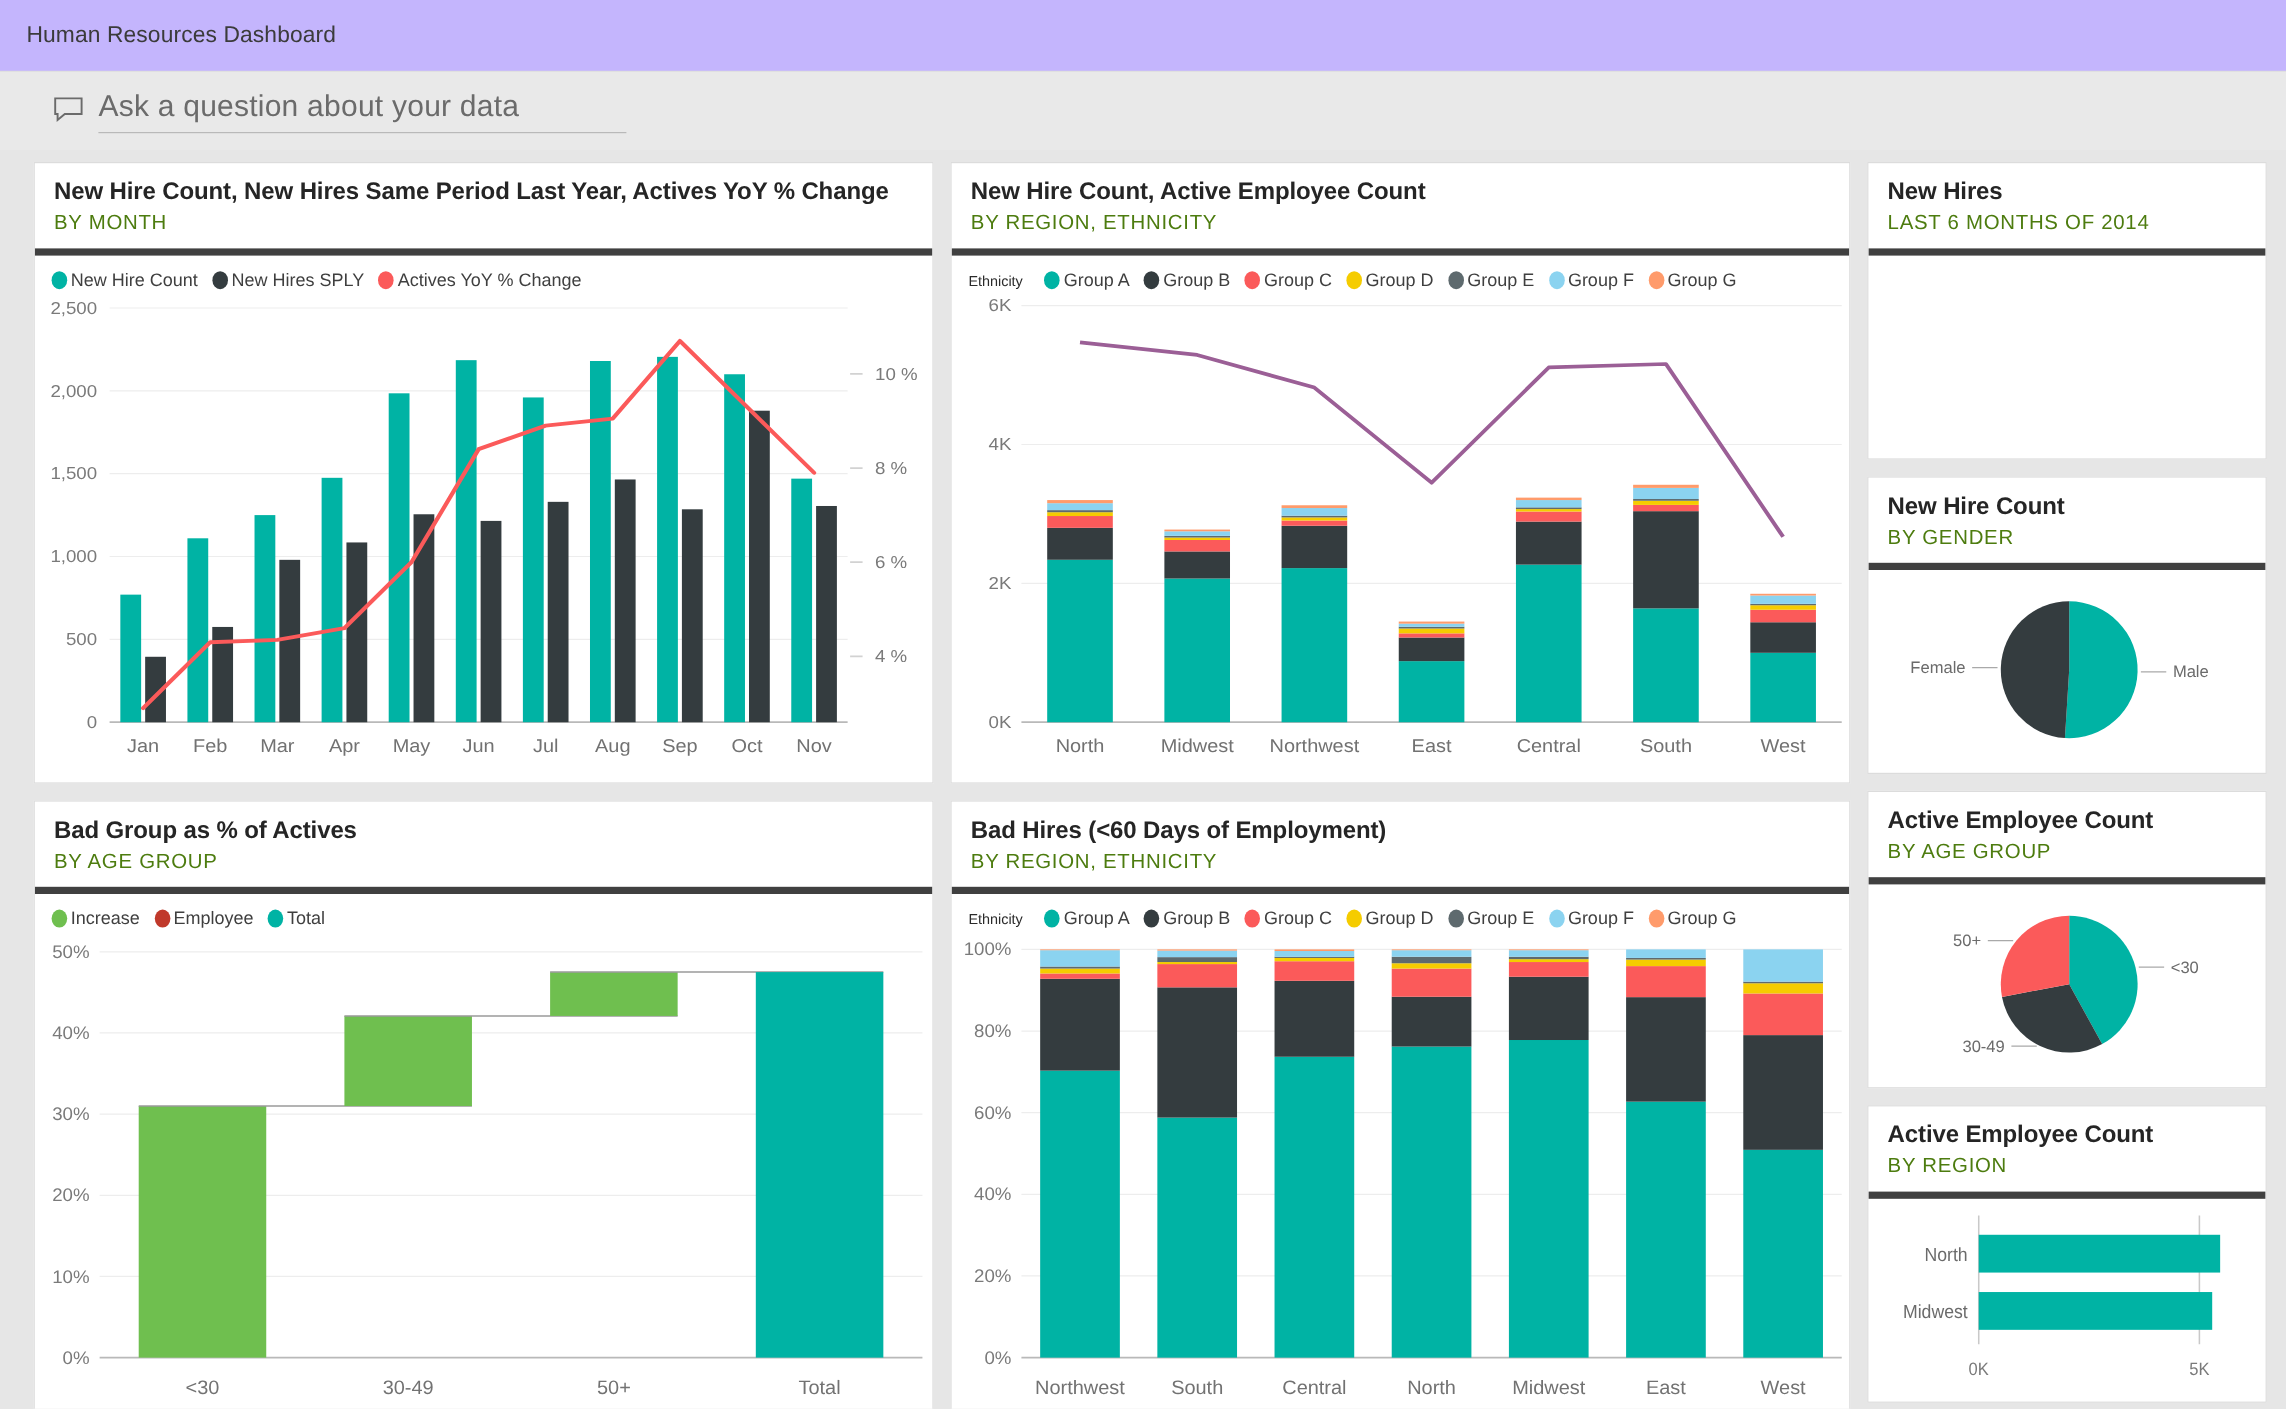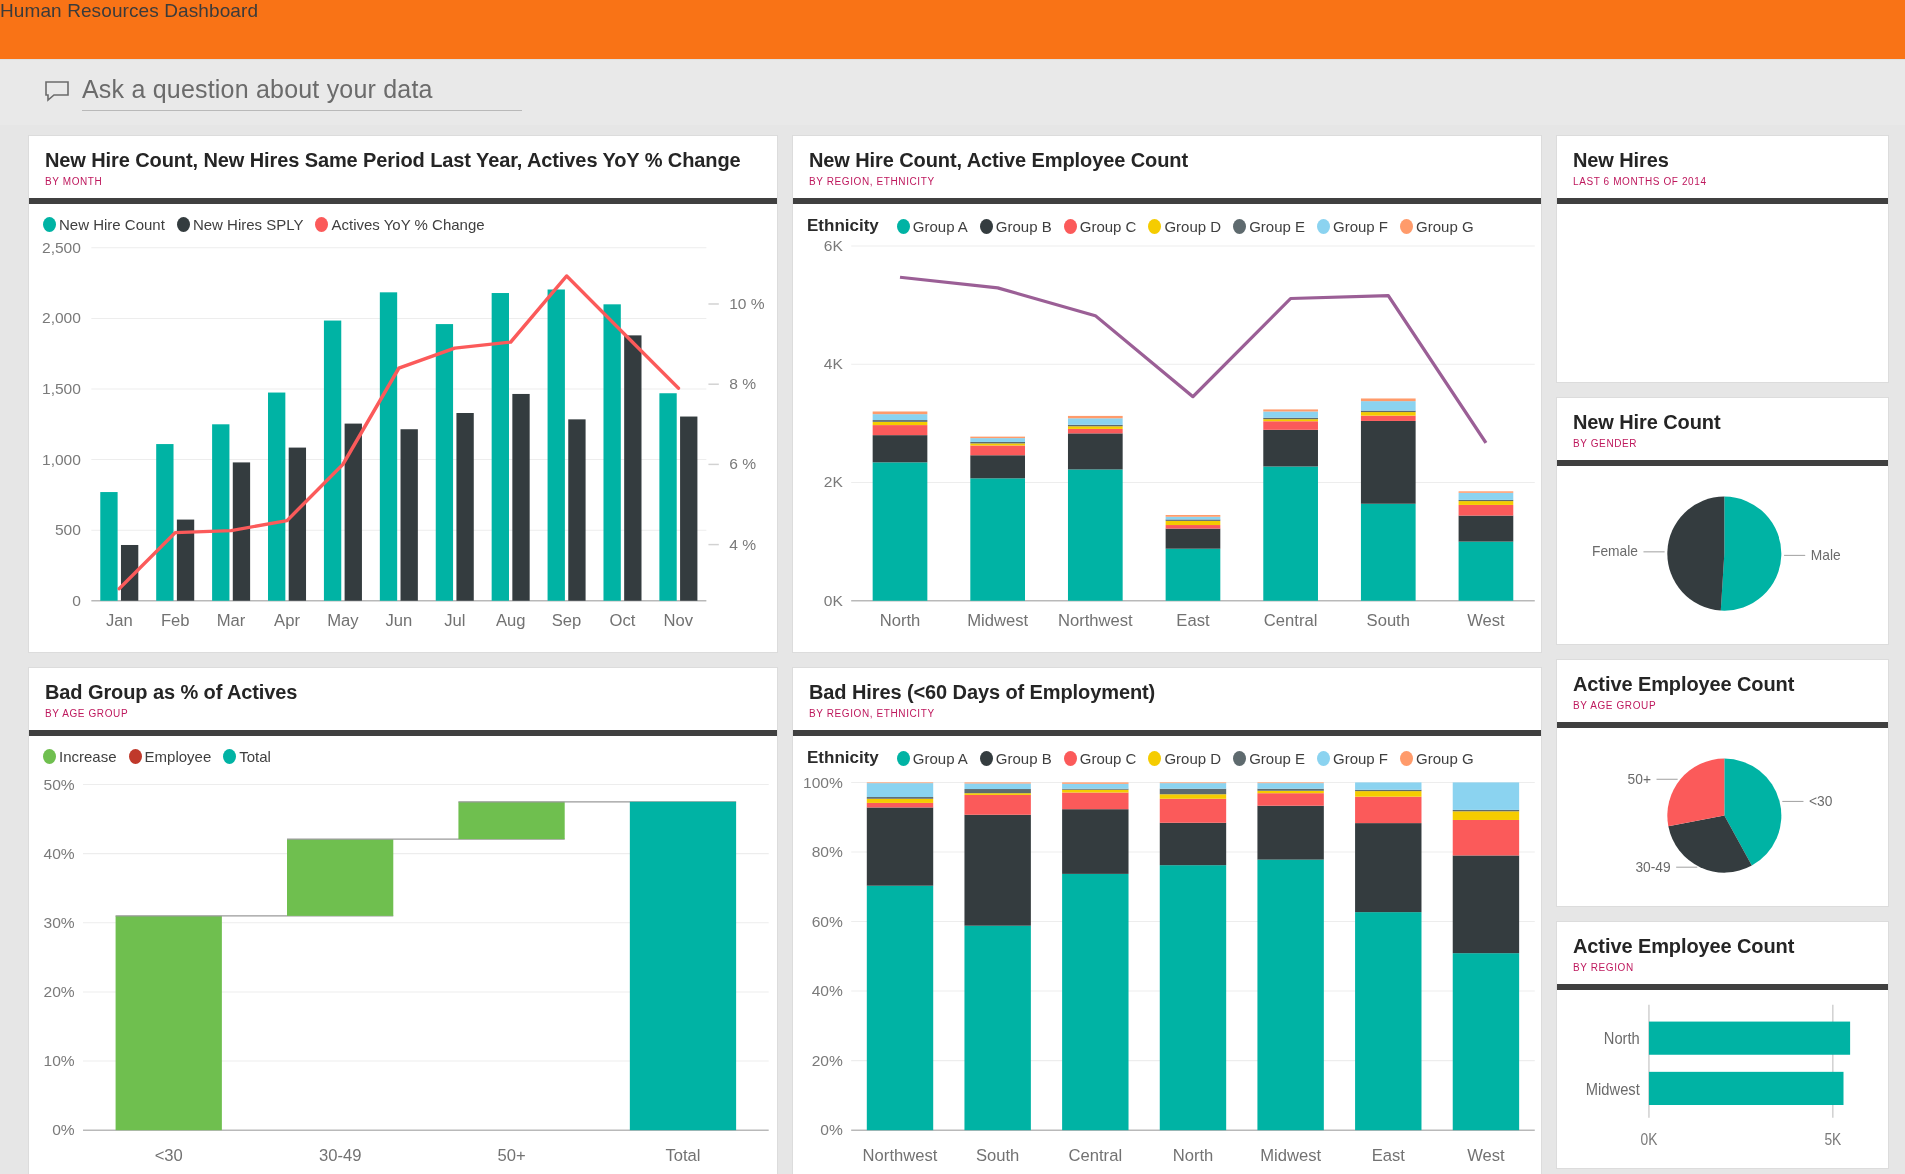--- a/index.html
+++ b/index.html
@@ -7,22 +7,24 @@
   body {
     font-family: "Liberation Sans", sans-serif;
     background: #e6e6e6;
     color: #333;
     overflow: hidden;
   }
 
   
   .topbar {
     height: 60px;
-    background: #f97316;
+    background: #c4b5fd;
     display: flex;
+    align-items: center;
+    padding-left: 22px;
     border-bottom: 1px solid #e0e0e0;
   }
   .topbar .title {
     font-size: 19px;
     color: #3b3b3b;
     letter-spacing: .1px;
   }
 
   
   .qabar {
@@ -74,31 +76,31 @@
     flex: none;
   }
   .tile-head h2 {
     font-size: 20px;
     font-weight: bold;
     color: #252525;
     letter-spacing: -.1px;
     line-height: 1.15;
   }
   .tile-head .sub {
-    font-size: 10px;
-    color: #be185d;
+    font-size: 17px;
+    color: #4d7c0f;
     letter-spacing: .6px;
     margin-top: 4px;
     text-transform: uppercase;
   }
   .tile-body { flex: 1; position: relative; padding: 12px 14px 6px 14px; }
 
   
   .legend { display: flex; align-items: center; gap: 12px; font-size: 15px; color: #3f3f3f; flex-wrap: nowrap; }
-  .legend .lg-title { font-weight: bold; font-size: 17px; color: #2b2b2b; margin-right: 6px;}
+  .legend .lg-title { font-weight: normal; font-size: 12px; color: #2b2b2b; margin-right: 6px;}
   .legend .item { display: flex; align-items: center; gap: 3px; white-space: nowrap; }
   .dot { width: 13px; height: 15px; border-radius: 50%; display: inline-block; flex: none; }
 
   
   .plot { position: absolute; left: 0; right: 0; bottom: 0; top: 34px; }
   .plot svg { width: 100%; height: 100%; display: block; }
 
   
   .bignum {
     flex: 1; display: flex; align-items: center; justify-content: center;

